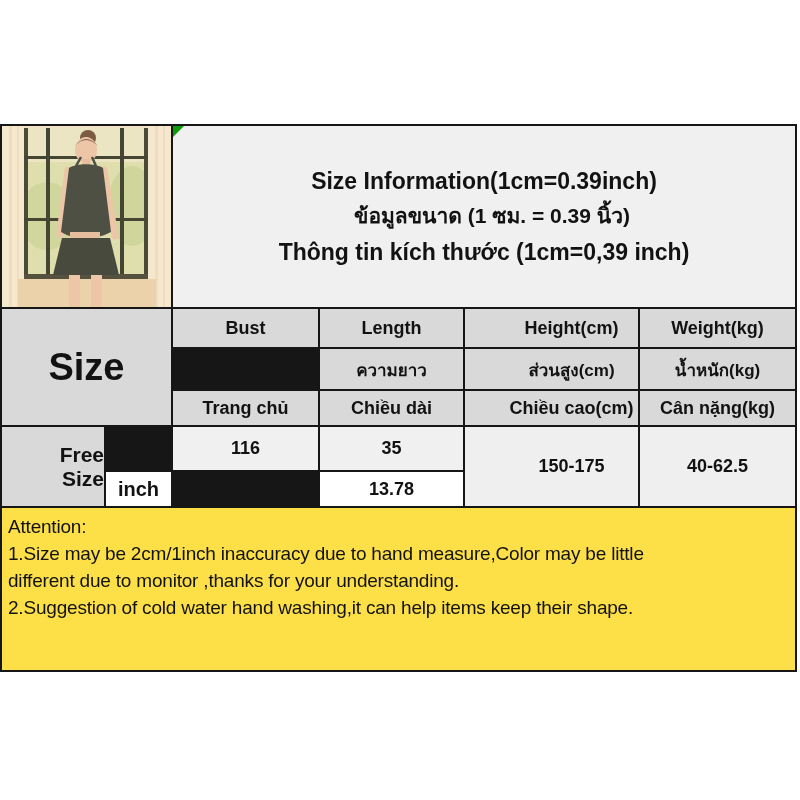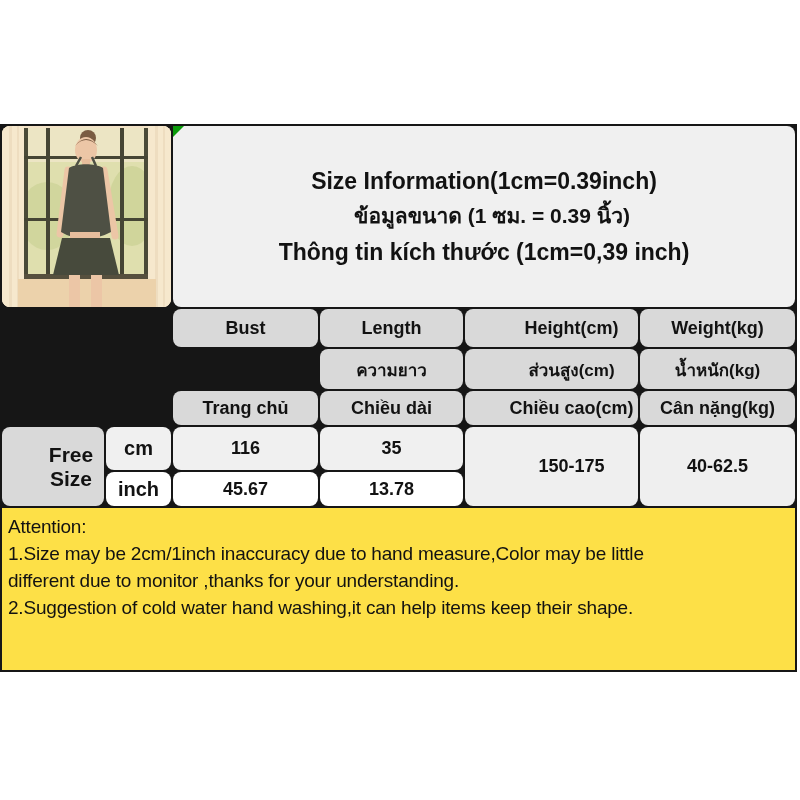--- a/index.html
+++ b/index.html
@@ -8,21 +8,21 @@
     font-family:"Liberation Sans","DejaVu Sans",sans-serif;color:#121212;
   }
   .sheet{
     position:absolute;left:0;top:124px;width:793px;height:544px;
     border:2px solid #161616;background:#161616;
     display:grid;
     grid-template-columns:102px 65px 145px 143px 173px 155px;
     grid-template-rows:181px 38px 40px 34px 43px 34px 1fr;
     gap:2px;
   }
-  .cell{display:flex;align-items:center;justify-content:center;text-align:center;border-radius:8px;}
+  .cell{display:flex;align-items:center;justify-content:center;text-align:right;}
   .photo-cell{grid-column:1/3;grid-row:1;background:#f2e2c6;overflow:hidden;}
   .title-cell{
     grid-column:3/7;grid-row:1;background:#f0f0f0;position:relative;
     display:flex;flex-direction:column;align-items:center;justify-content:center;
   }
   .marker{
     position:absolute;top:0;left:0;width:0;height:0;
     border-top:11px solid #0b9b0b;border-right:11px solid transparent;
   }
   .t-en{font-weight:bold;font-size:23px;line-height:34px;}
@@ -94,44 +94,43 @@
     </svg>
   </div>
 
   <div class="cell title-cell">
     <span class="marker"></span>
     <div class="t-en">Size Information(1cm=0.39inch)</div>
     <div class="t-th">ข้อมูลขนาด (1 ซม. = 0.39 นิ้ว)</div>
     <div class="t-vi">Thông tin kích thước (1cm=0,39 inch)</div>
   </div>
 
+  <div class="cell size-cell">Size</div>
 
   <div class="cell hdr c3 r2">Bust</div>
   <div class="cell hdr c4 r2">Length</div>
   <div class="cell hdr c5 r2">Height(cm)</div>
   <div class="cell hdr c6 r2">Weight(kg)</div>
 
   <div class="cell hdr hdr-th c4 r3">ความยาว</div>
   <div class="cell hdr hdr-th c5 r3">ส่วนสูง(cm)</div>
   <div class="cell hdr hdr-th c6 r3">น้ำหนัก(kg)</div>
 
   <div class="cell hdr c3 r4">Trang chủ</div>
   <div class="cell hdr c4 r4">Chiều dài</div>
   <div class="cell hdr c5 r4">Chiều cao(cm)</div>
   <div class="cell hdr c6 r4">Cân nặng(kg)</div>
 
   <div class="cell freesize-cell">Free Size</div>
 
-  <div class="cell unit row-cm" style="grid-column:2;grid-row:5;">cm</div>
   <div class="cell unit row-inch" style="grid-column:2;grid-row:6;">inch</div>
 
   <div class="cell val row-cm c3 r5">116</div>
   <div class="cell val row-cm c4 r5">35</div>
 
-  <div class="cell val row-inch c3 r6">45.67</div>
   <div class="cell val row-inch c4 r6">13.78</div>
 
   <div class="cell val merged c5">150-175</div>
   <div class="cell val merged c6">40-62.5</div>
 
   <div class="attention-cell">
     <div>Attention:</div>
     <div>1.Size may be 2cm/1inch inaccuracy due to hand measure,Color may be little</div>
     <div>different due to monitor ,thanks for your understanding.</div>
     <div>2.Suggestion of cold water hand washing,it can help items keep their shape.</div>

